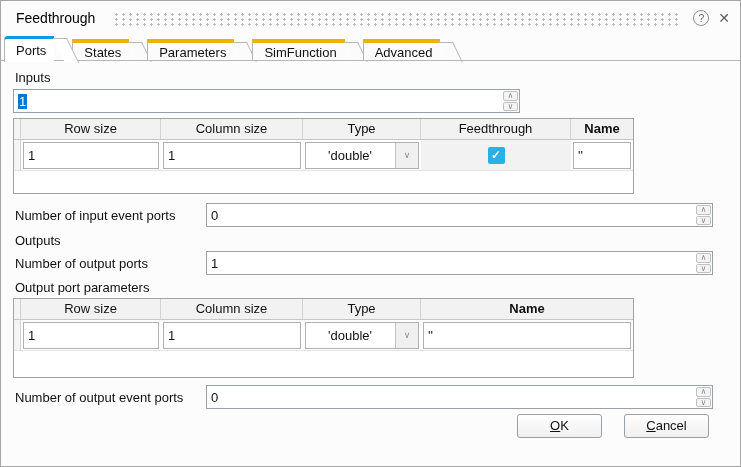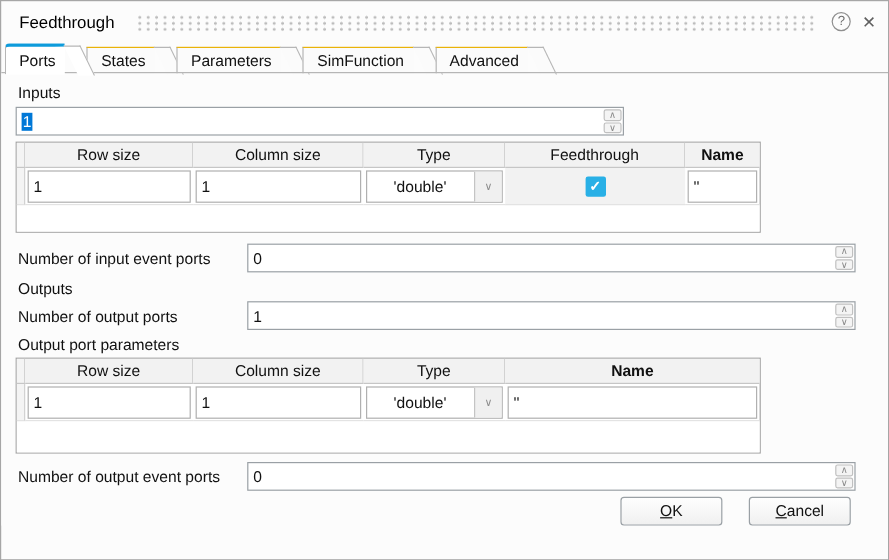--- a/index.html
+++ b/index.html
@@ -15,21 +15,21 @@
     background-image: radial-gradient(circle, #bdbdbd 1.1px, rgba(0,0,0,0) 1.4px);
     background-size:7px 5px; }
   .tb-icons { display:flex; align-items:center; gap:9px; }
   .help-ic { width:16px; height:16px; border:1px solid #8f8f8f; border-radius:50%;
     color:#6e6e6e; font-size:11px; line-height:14px; text-align:center; cursor:pointer; }
   .close-ic { color:#5f5f5f; font-size:14px; line-height:16px; cursor:pointer; }
   
   .tabbar { display:flex; align-items:flex-end; height:29px; padding-left:3px; position:relative; }
   .baseline { position:absolute; left:0; right:0; bottom:0; height:1px; background:#b6b6b6; z-index:1; }
   .tab { position:relative; z-index:0; height:22px; padding:0 8px 0 11px; margin-right:18px;
-    background:#fbfbfb; border-top:1px solid #eab308; border-left:1px solid #b6b6b6;
+    background:#fbfbfb; border-top:4px solid #eab308; border-left:1px solid #b6b6b6;
     display:flex; align-items:center; font-size:13px; cursor:pointer; white-space:nowrap; }
   .tab::after { content:""; position:absolute; top:-1px; right:-13px; width:13px; height:calc(100% + 1px);
     background:#fbfbfb; border-top:1px solid #b6b6b6; border-right:1px solid #b6b6b6;
     transform:skewX(26deg); transform-origin:0 0; }
   .tab.active { z-index:2; height:26px; margin-bottom:-1px; background:#fff;
     border-top:3px solid #0d9bdb; border-top-left-radius:4px; }
   .tab.active::after { top:-1px; height:calc(100% + 1px); background:#fff; }
   
   .content { padding:9px 12px 0; background:#fcfcfc; }
   .section-label, .group-label { font-size:13px; margin:0 0 3px 2px; line-height:16px; }

